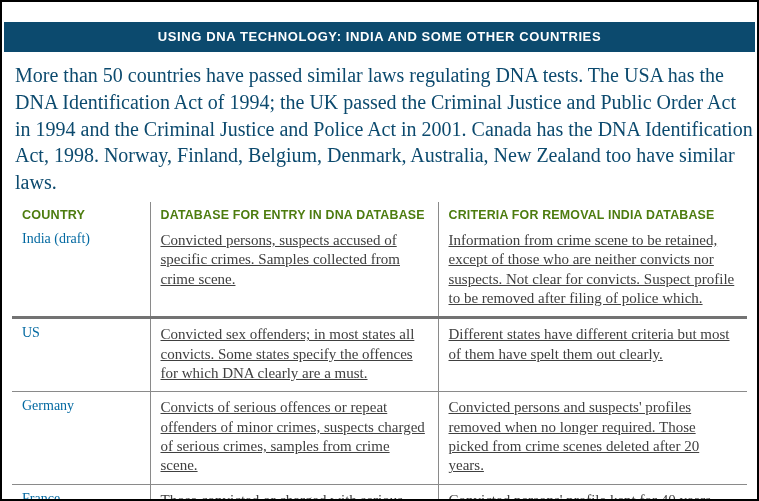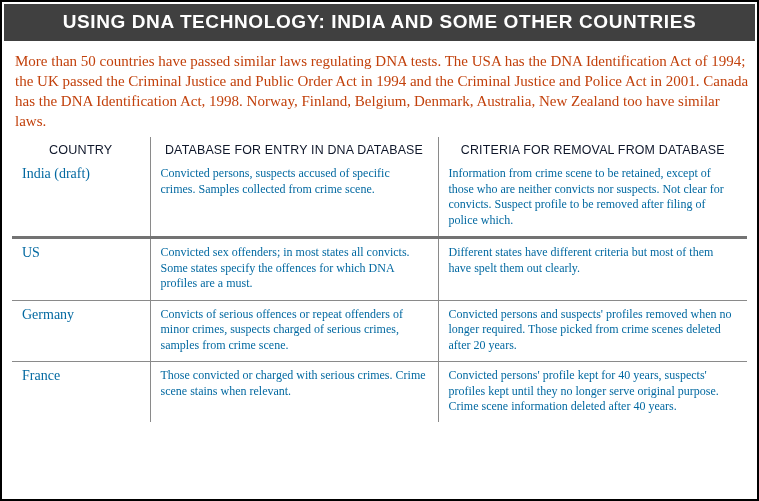--- a/index.html
+++ b/index.html
@@ -13,75 +13,75 @@
   #page {
     width: 759px;
     height: 501px;
     box-sizing: border-box;
     position: relative;
     background: #ffffff;
     border: 2px solid #000000;
     overflow: hidden;
   }
   .title-bar {
-    background: #404040;
+    background: #0c4a6e;
     color: #ffffff;
     text-align: center;
     font-family: "Liberation Sans", sans-serif;
     font-weight: bold;
-    font-size: 19px;
+    font-size: 13px;
     letter-spacing: 0.6px;
     padding: 7px 0 8px 0;
-    margin: 2px 2px 0 2px;
+    margin: 20px 2px 0 2px;
   }
   .intro {
-    font-size: 15px;
+    font-size: 20px;
     line-height: 1.34;
-    color: #c2410c;
+    color: #0c4a6e;
     padding: 10px 4px 6px 13px;
     text-align: left;
   }
   table.main {
     border-collapse: collapse;
     width: 735px;
     margin: 0 auto;
     table-layout: fixed;
   }
   table.main col.c1 { width: 138px; }
   table.main col.c2 { width: 288px; }
   table.main col.c3 { width: 309px; }
 
   table.main th, table.main td {
     vertical-align: top;
     padding: 6px 10px 8px 10px;
     text-align: left;
   }
   table.main th {
     font-family: "Liberation Sans", sans-serif;
-    font-weight: normal;
+    font-weight: bold;
     font-size: 12.4px;
-    color: #0f172a;
+    color: #4d7c0f;
     letter-spacing: 0.2px;
     padding-bottom: 3px;
     border-bottom: none;
-    text-align: center;
   }
   table.main th.country-head {
     font-size: 12.6px;
   }
   .vline-l { border-left: 1px solid #8a8a8a; }
   td.country {
     font-size: 14px;
     color: #0369a1;
     padding-top: 7px;
   }
   td.cell {
-    font-size: 12px;
+    font-size: 15px;
     line-height: 1.29;
-    color: #0369a1;
+    color: #404040;
+    text-decoration: underline;
   }
   tr.row + tr.row td,
   tr.row td.rowtop {
     border-top: 1px solid #8a8a8a;
   }
   tr.row td {
     border-top: 3px solid #737373;
   }
   tr.headrow td, tr.headrow th {
     border-top: none;
@@ -99,32 +99,32 @@
   <table class="main">
     <colgroup>
       <col class="c1">
         <col class="c2">
         <col class="c3">
     </colgroup>
     <tbody>
       <tr class="headrow">
         <th class="country-head">COUNTRY</th>
         <th class="vline-l">DATABASE FOR ENTRY IN DNA DATABASE</th>
-        <th class="vline-l">CRITERIA FOR REMOVAL FROM DATABASE</th>
+        <th class="vline-l">CRITERIA FOR REMOVAL INDIA DATABASE</th>
       </tr>
 
       <tr class="headrow">
         <td class="country">India (draft)</td>
         <td class="cell vline-l">Convicted persons, suspects accused of specific crimes. Samples collected from crime scene.</td>
         <td class="cell vline-l">Information from crime scene to be retained, except of those who are neither convicts nor suspects. Not clear for convicts. Suspect profile to be removed after filing of police which.</td>
       </tr>
 
       <tr class="row">
         <td class="country">US</td>
-        <td class="cell vline-l">Convicted sex offenders; in most states all convicts. Some states specify the offences for which DNA profiles are a must.</td>
+        <td class="cell vline-l">Convicted sex offenders; in most states all convicts. Some states specify the offences for which DNA clearly are a must.</td>
         <td class="cell vline-l">Different states have different criteria but most of them have spelt them out clearly.</td>
       </tr>
 
 
       <tr class="row">
         <td class="country">Germany</td>
         <td class="cell vline-l">Convicts of serious offences or repeat offenders of minor crimes, suspects charged of serious crimes, samples from crime scene.</td>
         <td class="cell vline-l">Convicted persons and suspects' profiles removed when no longer required. Those picked from crime scenes deleted after 20 years.</td>
       </tr>
 

